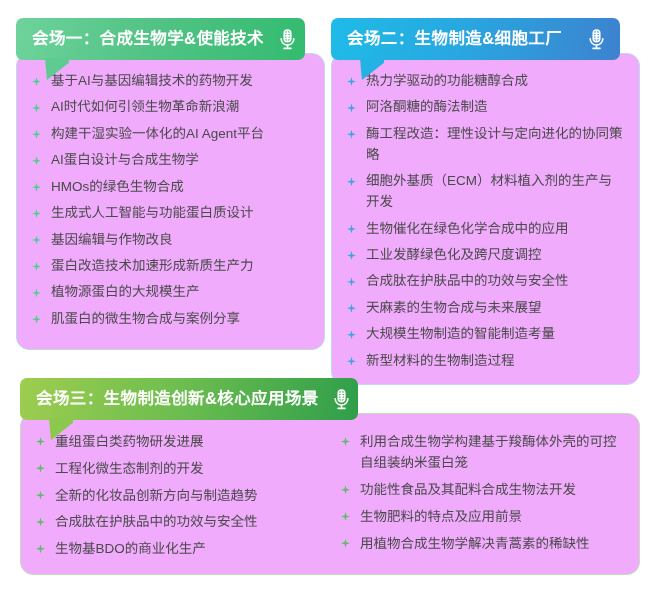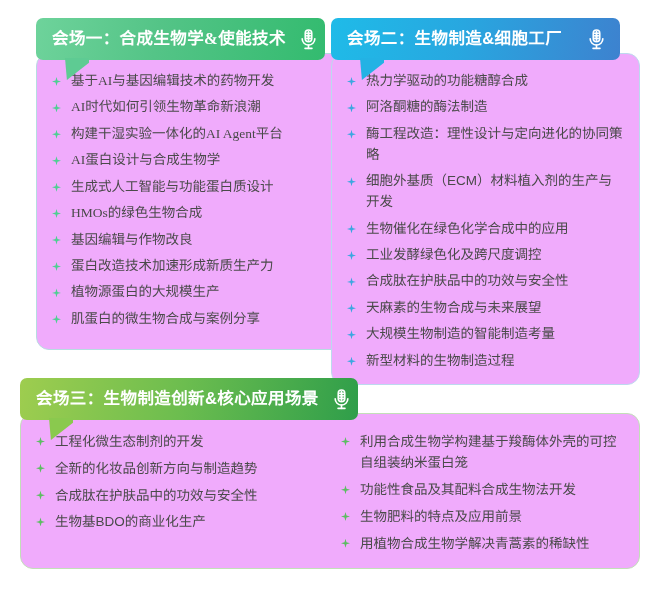--- a/index.html
+++ b/index.html
@@ -101,21 +101,21 @@
     width: 9px;
     height: 9px;
     background: currentColor;
     clip-path: polygon(
       50% 0%, 61% 39%, 100% 50%, 61% 61%,
       50% 100%, 39% 61%, 0% 50%, 39% 39%
     );
   }
 
   
-  #card-one { left: 36px; top: 18px; width: 309px; font-family: Liberation Serif, serif; }
+  #card-one { left: 16px; top: 18px; width: 309px; }
   #card-one .card-header {
     background: linear-gradient(100deg, #6ed39b 0%, #54c487 42%, #33bb6f 100%);
     width: 289px;
     justify-content: space-between;
     padding-right: 11px;
   }
   #card-one .card-header::after { background: #5ecb93; }
   #card-one .card-body {
     border-color: #b6dde1;
     min-height: 297px;
@@ -186,22 +186,22 @@
           </g>
         </svg>
       </span>
     </div>
     <div class="card-body">
       <ul class="topics">
         <li>基于AI与基因编辑技术的药物开发</li>
         <li>AI时代如何引领生物革命新浪潮</li>
         <li>构建干湿实验一体化的AI Agent平台</li>
         <li>AI蛋白设计与合成生物学</li>
+        <li>HMOs的绿色生物合成</li>
         <li>生成式人工智能与功能蛋白质设计</li>
-        <li>HMOs的绿色生物合成</li>
         <li>基因编辑与作物改良</li>
         <li>蛋白改造技术加速形成新质生产力</li>
         <li>植物源蛋白的大规模生产</li>
         <li>肌蛋白的微生物合成与案例分享</li>
       </ul>
     </div>
   </section>
 
   <section class="card" id="card-two">
     <div class="card-header">
@@ -252,20 +252,21 @@
             <line x1="12" y1="17.9" x2="12" y2="21.2"></line>
             <line x1="8.4" y1="21.3" x2="15.6" y2="21.3"></line>
           </g>
         </svg>
       </span>
     </div>
     <div class="card-body">
       <div class="two-col">
         <div class="col col-left">
           <ul class="topics">
+            <li>重组蛋白类药物研发进展</li>
             <li>工程化微生态制剂的开发</li>
             <li>全新的化妆品创新方向与制造趋势</li>
             <li>合成肽在护肤品中的功效与安全性</li>
             <li>生物基BDO的商业化生产</li>
           </ul>
         </div>
         <div class="col col-right">
           <ul class="topics">
             <li>利用合成生物学构建基于羧酶体外壳的可控自组装纳米蛋白笼</li>
             <li>功能性食品及其配料合成生物法开发</li>

